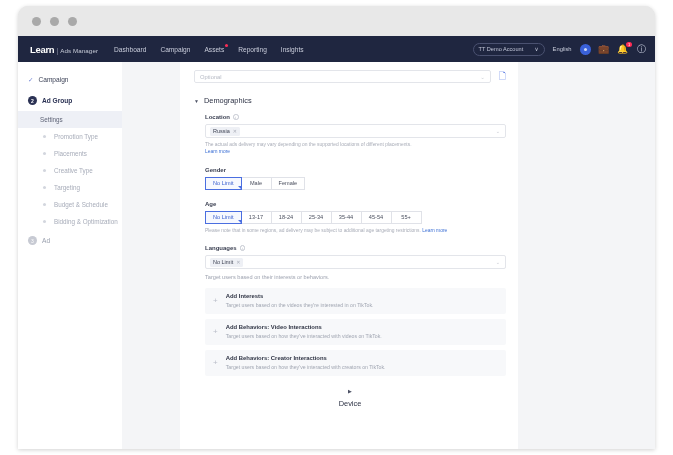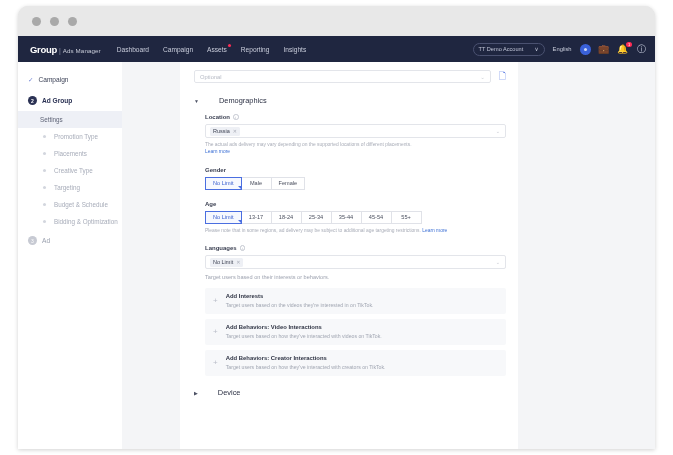--- a/index.html
+++ b/index.html
@@ -129,21 +129,21 @@
     background: #fff; display: flex; align-items: center;
     padding: 0 5px; font-size: 5.8px; color: #b6bac4; position: relative;
     cursor: pointer;
   }
   .select-box .caret {
     position: absolute; right: 5px; color: #c2c5cd; font-size: 5px;
   }
   .doc-icon { color: #4a6ee0; font-size: 9px; cursor: pointer; line-height: 1; }
 
   .section-head {
-    display: flex; align-items: center; gap: 20px;
+    display: flex; align-items: center; gap: 5px;
     font-size: 7.4px; color: #2b3043; margin-bottom: 9px; cursor: pointer;
   }
   .tri-down { font-size: 5px; color: #4d5265; }
   .section-desc { font-size: 5.6px; color: #9ea3b0; margin: -6px 0 8px 11px; }
 
   .field { margin-left: 11px; margin-bottom: 11px; }
   .field-label {
     font-size: 6px; color: #3a3f51; font-weight: bold;
     margin-bottom: 4px; display: flex; align-items: center; gap: 3px;
   }
@@ -192,39 +192,39 @@
   
   .icard {
     background: #f7f8fa; border-radius: 2px;
     padding: 5px 8px 6px 8px; margin-bottom: 5px;
     display: flex; align-items: center; gap: 8px; cursor: pointer;
   }
   .plus { color: #b9bdc8; font-size: 8px; line-height: 1; }
   .icard-title { font-size: 5.9px; color: #2f3444; font-weight: bold; margin-bottom: 3px; }
   .icard-desc { font-size: 5.2px; color: #a1a6b2; }
 
-  .section-head.collapsed { margin-top: 12px; }
+  .section-head.collapsed { margin-top: 12px; flex-direction: column; }
   .tri-right { font-size: 5px; color: #4d5265; }
 </style>
 </head>
 <body>
 
 <div id="browser-window">
 
   <div id="titlebar">
     <span class="dot"></span>
     <span class="dot"></span>
     <span class="dot"></span>
   </div>
 
   <div id="viewport">
 
     <div id="topnav">
       <div id="logo">
-        <span class="brand">Group</span>
+        <span class="brand">Learn</span>
         <span class="sep">|</span>
         <span class="sub">Ads Manager</span>
       </div>
 
       <div class="navitem">
         <span>Dashboard</span>
       </div>
       <div class="navitem">
         <span>Campaign</span>
       </div>

